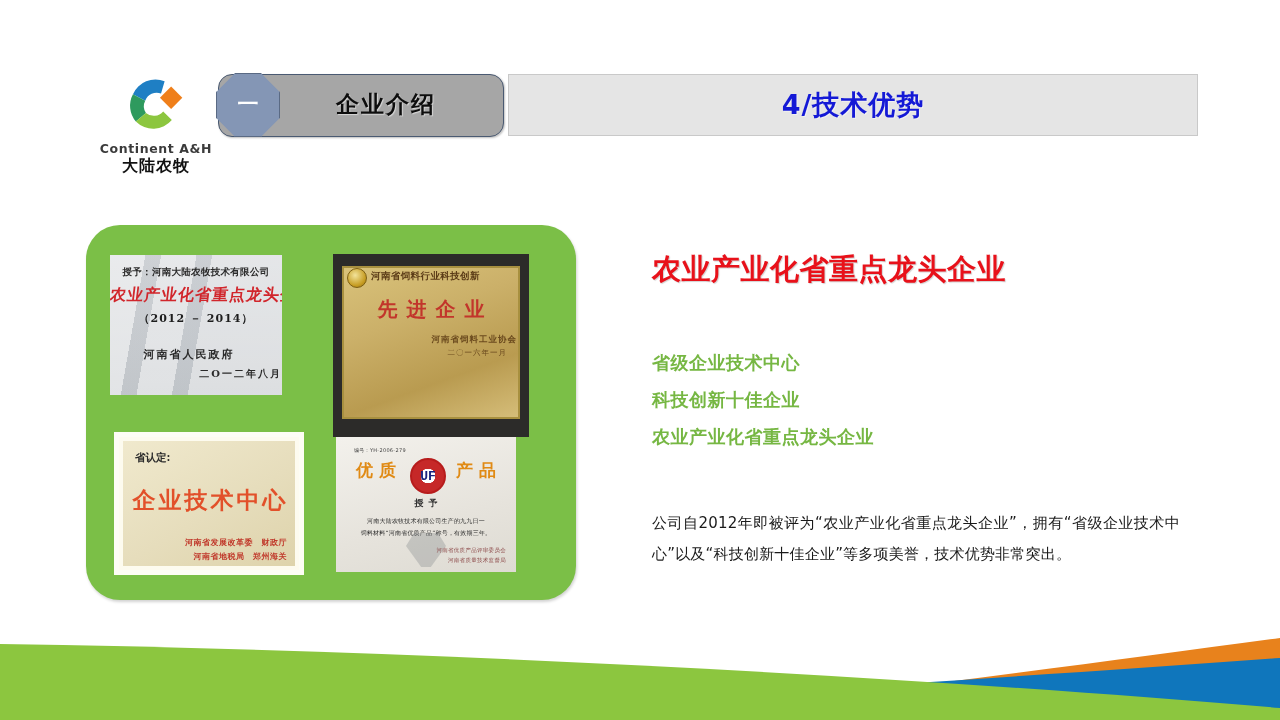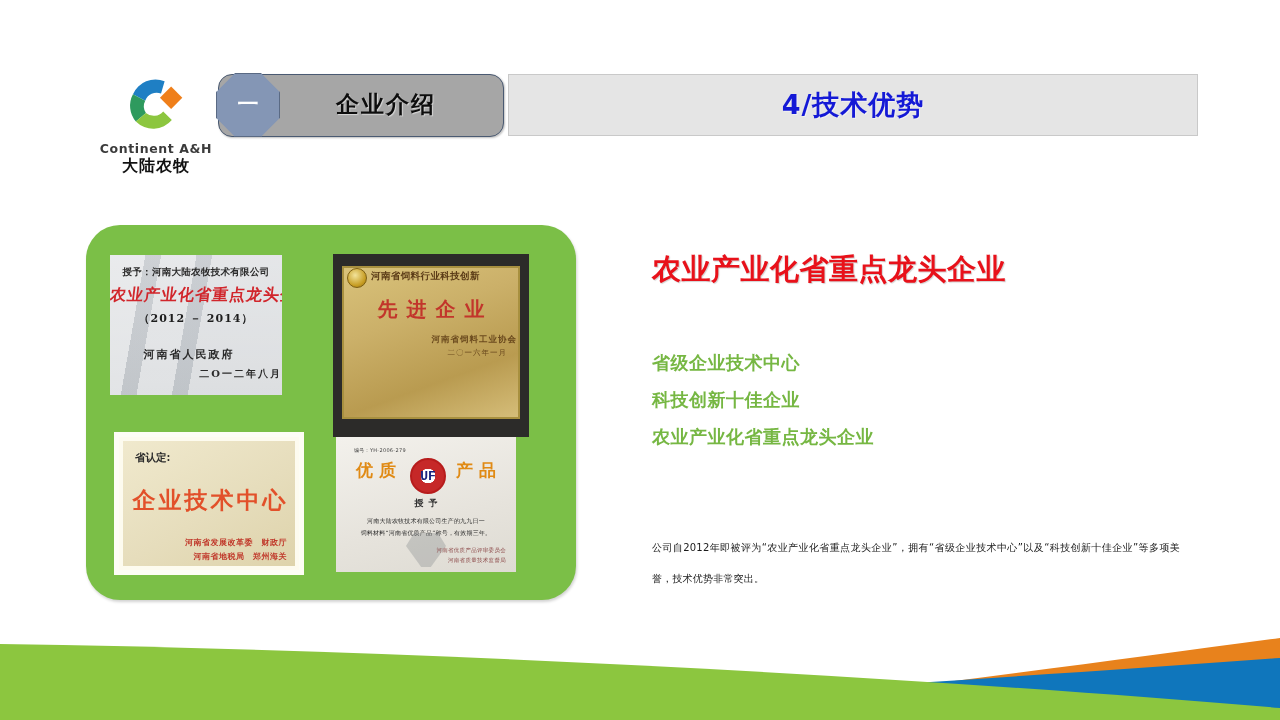--- a/index.html
+++ b/index.html
@@ -137,23 +137,22 @@
     font-size:29px;font-weight:bold;color:#e8111a;letter-spacing:.5px;
     text-shadow:1px 1px 1px rgba(0,0,0,.18);white-space:nowrap;
   }
   .bullets{position:absolute;left:652px;top:352px;width:540px;}
   .bullet{
     font-size:18px;font-weight:bold;color:#76b743;letter-spacing:.5px;
     margin-bottom:15px;line-height:22px;
   }
   .para{
     position:absolute;left:652px;top:508px;width:528px;
-    font-size:10px;color:#1a1a1a;line-height:31px;text-align:justify;
+    font-size:15px;color:#1a1a1a;line-height:31px;text-align:justify;
     letter-spacing:.2px;
-    margin-top:24px;
   }
 </style>
 </head>
 <body>
 
 <div class="slide">
 
   <svg class="swoosh" viewBox="0 0 1280 140" preserveAspectRatio="none">
     <path d="M1280,58 L1280,140 L640,140 C880,112 1100,82 1280,58 Z" fill="#E8821C"></path>
     <path d="M1280,78 L1280,140 L330,140 C640,120 980,100 1280,78 Z" fill="#0F76BC"></path>

